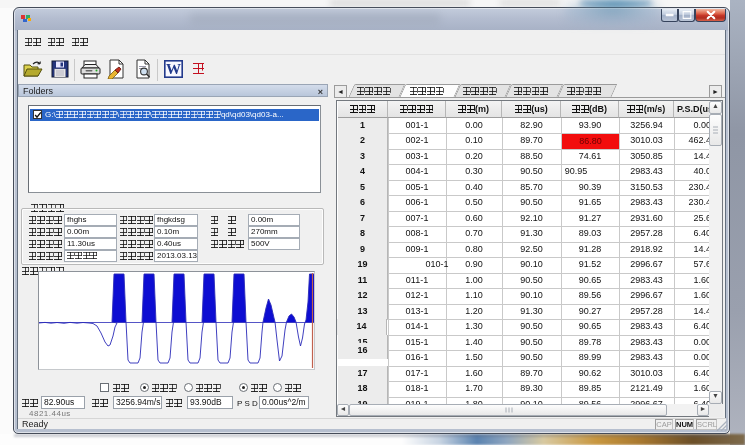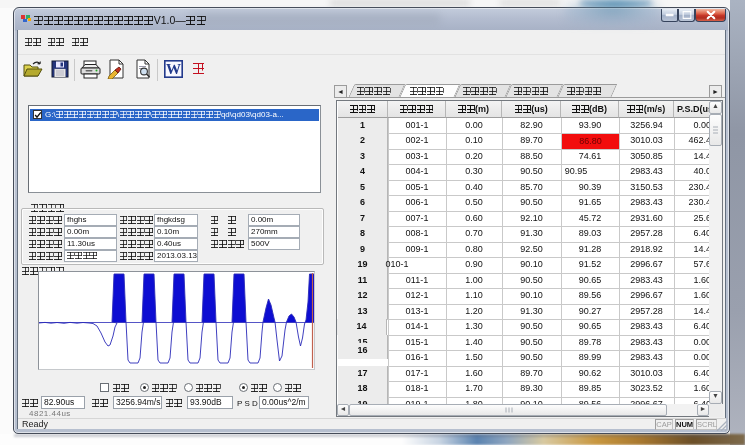--- a/index.html
+++ b/index.html
@@ -89,21 +89,20 @@
 <div class="ab" id="blu2"></div>
 
 <div class="ab" id="win">
   <div class="ab" id="tsmug"></div>
   <svg class="ab" id="ticon" viewBox="0 0 10 10">
       <rect x="0" y="2" width="4" height="4" fill="#d33"></rect>
       <rect x="5" y="2" width="4" height="4" fill="#3a6"></rect>
       <rect x="2" y="6" width="4" height="3" fill="#36c"></rect>
       <rect x="7" y="5" width="3" height="3" fill="#fa0"></rect>
     </svg>
-  <div class="ab" id="ttl"><i class="c"></i><i class="c"></i><i class="c"></i><i class="c"></i><i class="c"></i><i class="c"></i><i class="c"></i><i class="c"></i><i class="c"></i><i class="c"></i><i class="c"></i><i class="c"></i>V1.0—<i class="c"></i><i class="c"></i></div>
   <div class="ab wb" id="wb-min">
       <svg class="wbg" width="9" height="3">
         <rect y="0" width="8" height="3" fill="#fff" opacity=".95"></rect>
       </svg>
     </div>
   <div class="ab wb" id="wb-max">
       <svg class="wbg" width="9" height="8">
         <rect x="0.5" y="0.5" width="8" height="7" fill="none" stroke="#fff" stroke-width="1.4" opacity=".95"></rect>
       </svg>
     </div>
@@ -159,20 +158,21 @@
  <circle cx="9" cy="12.5" r="3.4" fill="#cfe0f0" stroke="#333" stroke-width="1.1"></circle>
  <line x1="11.5" y1="15" x2="14.5" y2="18" stroke="#333" stroke-width="1.6"></line>
 </svg>
 <svg class="ab" style="left:146px;top:5px" width="19" height="18" viewBox="0 0 19 18">
  <rect x="0.8" y="0.8" width="17.4" height="16.4" fill="#f8f8ff" stroke="#223a8c" stroke-width="1.6"></rect>
  <text x="9.6" y="14" text-anchor="middle" font-family="Liberation Serif,serif" font-size="15" font-weight="bold" fill="#223a8c">W</text>
 </svg>
 <div class="ab" style="left:174px;top:6px;font-size:13px;color:#c41020;font-weight:bold"><i class="ch"></i></div>
 
     </div>
+    <div class="ab" id="fcap">Folders<span id="fx">×</span></div>
     <div class="ab" id="lbox">
       <div id="lsel"><span id="lchk"><svg width="8" height="8" viewBox="0 0 8 8" style="vertical-align:top">
               <path d="M1.2,4 L3,6.2 L6.8,1.4" fill="none" stroke="#111" stroke-width="1.4"></path>
             </svg></span><span style="margin-left:15px">G:\<i class="cw"></i><i class="cw"></i><i class="cw"></i><i class="cw"></i><i class="cw"></i><i class="cw"></i><i class="cw"></i><i class="cw"></i>\<i class="cw"></i><i class="cw"></i><i class="cw"></i><i class="cw"></i>\<i class="cw"></i><i class="cw"></i><i class="cw"></i><i class="cw"></i><i class="cw"></i><i class="cw"></i><i class="cw"></i><i class="cw"></i><i class="cw"></i>qd\qd03\qd03-a...</span></div>
     </div>
     <div class="ab" id="gttl"><i class="c"></i><i class="c"></i><i class="c"></i><i class="c"></i></div>
     <div class="ab" id="grp"></div>
     <div class="ab fl" style="left:10px;top:185px"><i class="c"></i><i class="c"></i><i class="c"></i><i class="c"></i></div>
 <div class="ab fb" style="left:46px;top:184px;width:53px">fhghs</div>
 <div class="ab fl" style="left:101px;top:185px"><i class="c"></i><i class="c"></i><i class="c"></i><i class="c"></i></div>
@@ -326,39 +326,39 @@
 <div class="tc" style="left:388px;width:58px;top:195.0px">006-1</div>
 <div class="tc" style="left:446px;width:56px;top:195.0px">0.50</div>
 <div class="tc" style="left:502px;width:59px;top:195.0px">90.50</div>
 <div class="tc" style="left:561px;width:58px;top:195.0px">91.65</div>
 <div class="tc" style="left:619px;width:55px;top:195.0px">2983.43</div>
 <div class="tc psd" style="left:674px;width:37px;top:195.0px">230.4</div>
 <div class="tc num" style="left:338px;width:50px;top:210.5px">7</div>
 <div class="tc" style="left:388px;width:58px;top:210.5px">007-1</div>
 <div class="tc" style="left:446px;width:56px;top:210.5px">0.60</div>
 <div class="tc" style="left:502px;width:59px;top:210.5px">92.10</div>
-<div class="tc" style="left:561px;width:58px;top:210.5px">45.72</div>
+<div class="tc" style="left:561px;width:58px;top:210.5px">91.27</div>
 <div class="tc" style="left:619px;width:55px;top:210.5px">2931.60</div>
 <div class="tc psd" style="left:674px;width:37px;top:210.5px">25.6</div>
 <div class="tc num" style="left:338px;width:50px;top:226.0px">8</div>
 <div class="tc" style="left:388px;width:58px;top:226.0px">008-1</div>
 <div class="tc" style="left:446px;width:56px;top:226.0px">0.70</div>
 <div class="tc" style="left:502px;width:59px;top:226.0px">91.30</div>
 <div class="tc" style="left:561px;width:58px;top:226.0px">89.03</div>
 <div class="tc" style="left:619px;width:55px;top:226.0px">2957.28</div>
 <div class="tc psd" style="left:674px;width:37px;top:226.0px">6.40</div>
 <div class="tc num" style="left:338px;width:50px;top:241.5px">9</div>
 <div class="tc" style="left:388px;width:58px;top:241.5px">009-1</div>
 <div class="tc" style="left:446px;width:56px;top:241.5px">0.80</div>
 <div class="tc" style="left:502px;width:59px;top:241.5px">92.50</div>
 <div class="tc" style="left:561px;width:58px;top:241.5px">91.28</div>
 <div class="tc" style="left:619px;width:55px;top:241.5px">2918.92</div>
 <div class="tc psd" style="left:674px;width:37px;top:241.5px">14.4</div>
 <div class="tc num" style="left:338px;width:50px;top:257.0px">19</div>
-<div class="tc" style="left:368px;width:58px;top:257.0px">010-1</div>
+<div class="tc" style="left:408px;width:58px;top:257.0px">010-1</div>
 <div class="tc" style="left:446px;width:56px;top:257.0px">0.90</div>
 <div class="tc" style="left:502px;width:59px;top:257.0px">90.10</div>
 <div class="tc" style="left:561px;width:58px;top:257.0px">91.52</div>
 <div class="tc" style="left:619px;width:55px;top:257.0px">2996.67</div>
 <div class="tc psd" style="left:674px;width:37px;top:257.0px">57.6</div>
 <div class="tc num" style="left:338px;width:50px;top:272.5px">11</div>
 <div class="tc" style="left:388px;width:58px;top:272.5px">011-1</div>
 <div class="tc" style="left:446px;width:56px;top:272.5px">1.00</div>
 <div class="tc" style="left:502px;width:59px;top:272.5px">90.50</div>
 <div class="tc" style="left:561px;width:58px;top:272.5px">90.65</div>
@@ -404,21 +404,21 @@
 <div class="tc" style="left:446px;width:56px;top:365.5px">1.60</div>
 <div class="tc" style="left:502px;width:59px;top:365.5px">89.70</div>
 <div class="tc" style="left:561px;width:58px;top:365.5px">90.62</div>
 <div class="tc" style="left:619px;width:55px;top:365.5px">3010.03</div>
 <div class="tc psd" style="left:674px;width:37px;top:365.5px">6.40</div>
 <div class="tc num" style="left:338px;width:50px;top:381.0px">18</div>
 <div class="tc" style="left:388px;width:58px;top:381.0px">018-1</div>
 <div class="tc" style="left:446px;width:56px;top:381.0px">1.70</div>
 <div class="tc" style="left:502px;width:59px;top:381.0px">89.30</div>
 <div class="tc" style="left:561px;width:58px;top:381.0px">89.85</div>
-<div class="tc" style="left:619px;width:55px;top:381.0px">3023.52</div>
+<div class="tc" style="left:619px;width:55px;top:381.0px">2121.49</div>
 <div class="tc psd" style="left:674px;width:37px;top:381.0px">1.60</div>
 <div class="tc num" style="left:338px;width:50px;top:396.5px">19</div>
 <div class="tc" style="left:388px;width:58px;top:396.5px">019-1</div>
 <div class="tc" style="left:446px;width:56px;top:396.5px">1.80</div>
 <div class="tc" style="left:502px;width:59px;top:396.5px">90.10</div>
 <div class="tc" style="left:561px;width:58px;top:396.5px">89.56</div>
 <div class="tc" style="left:619px;width:55px;top:396.5px">2996.67</div>
 <div class="tc psd" style="left:674px;width:37px;top:396.5px">6.40</div>
 
 <div class="ab sb" style="left:709px;top:101px;width:13px;height:303px"></div>

